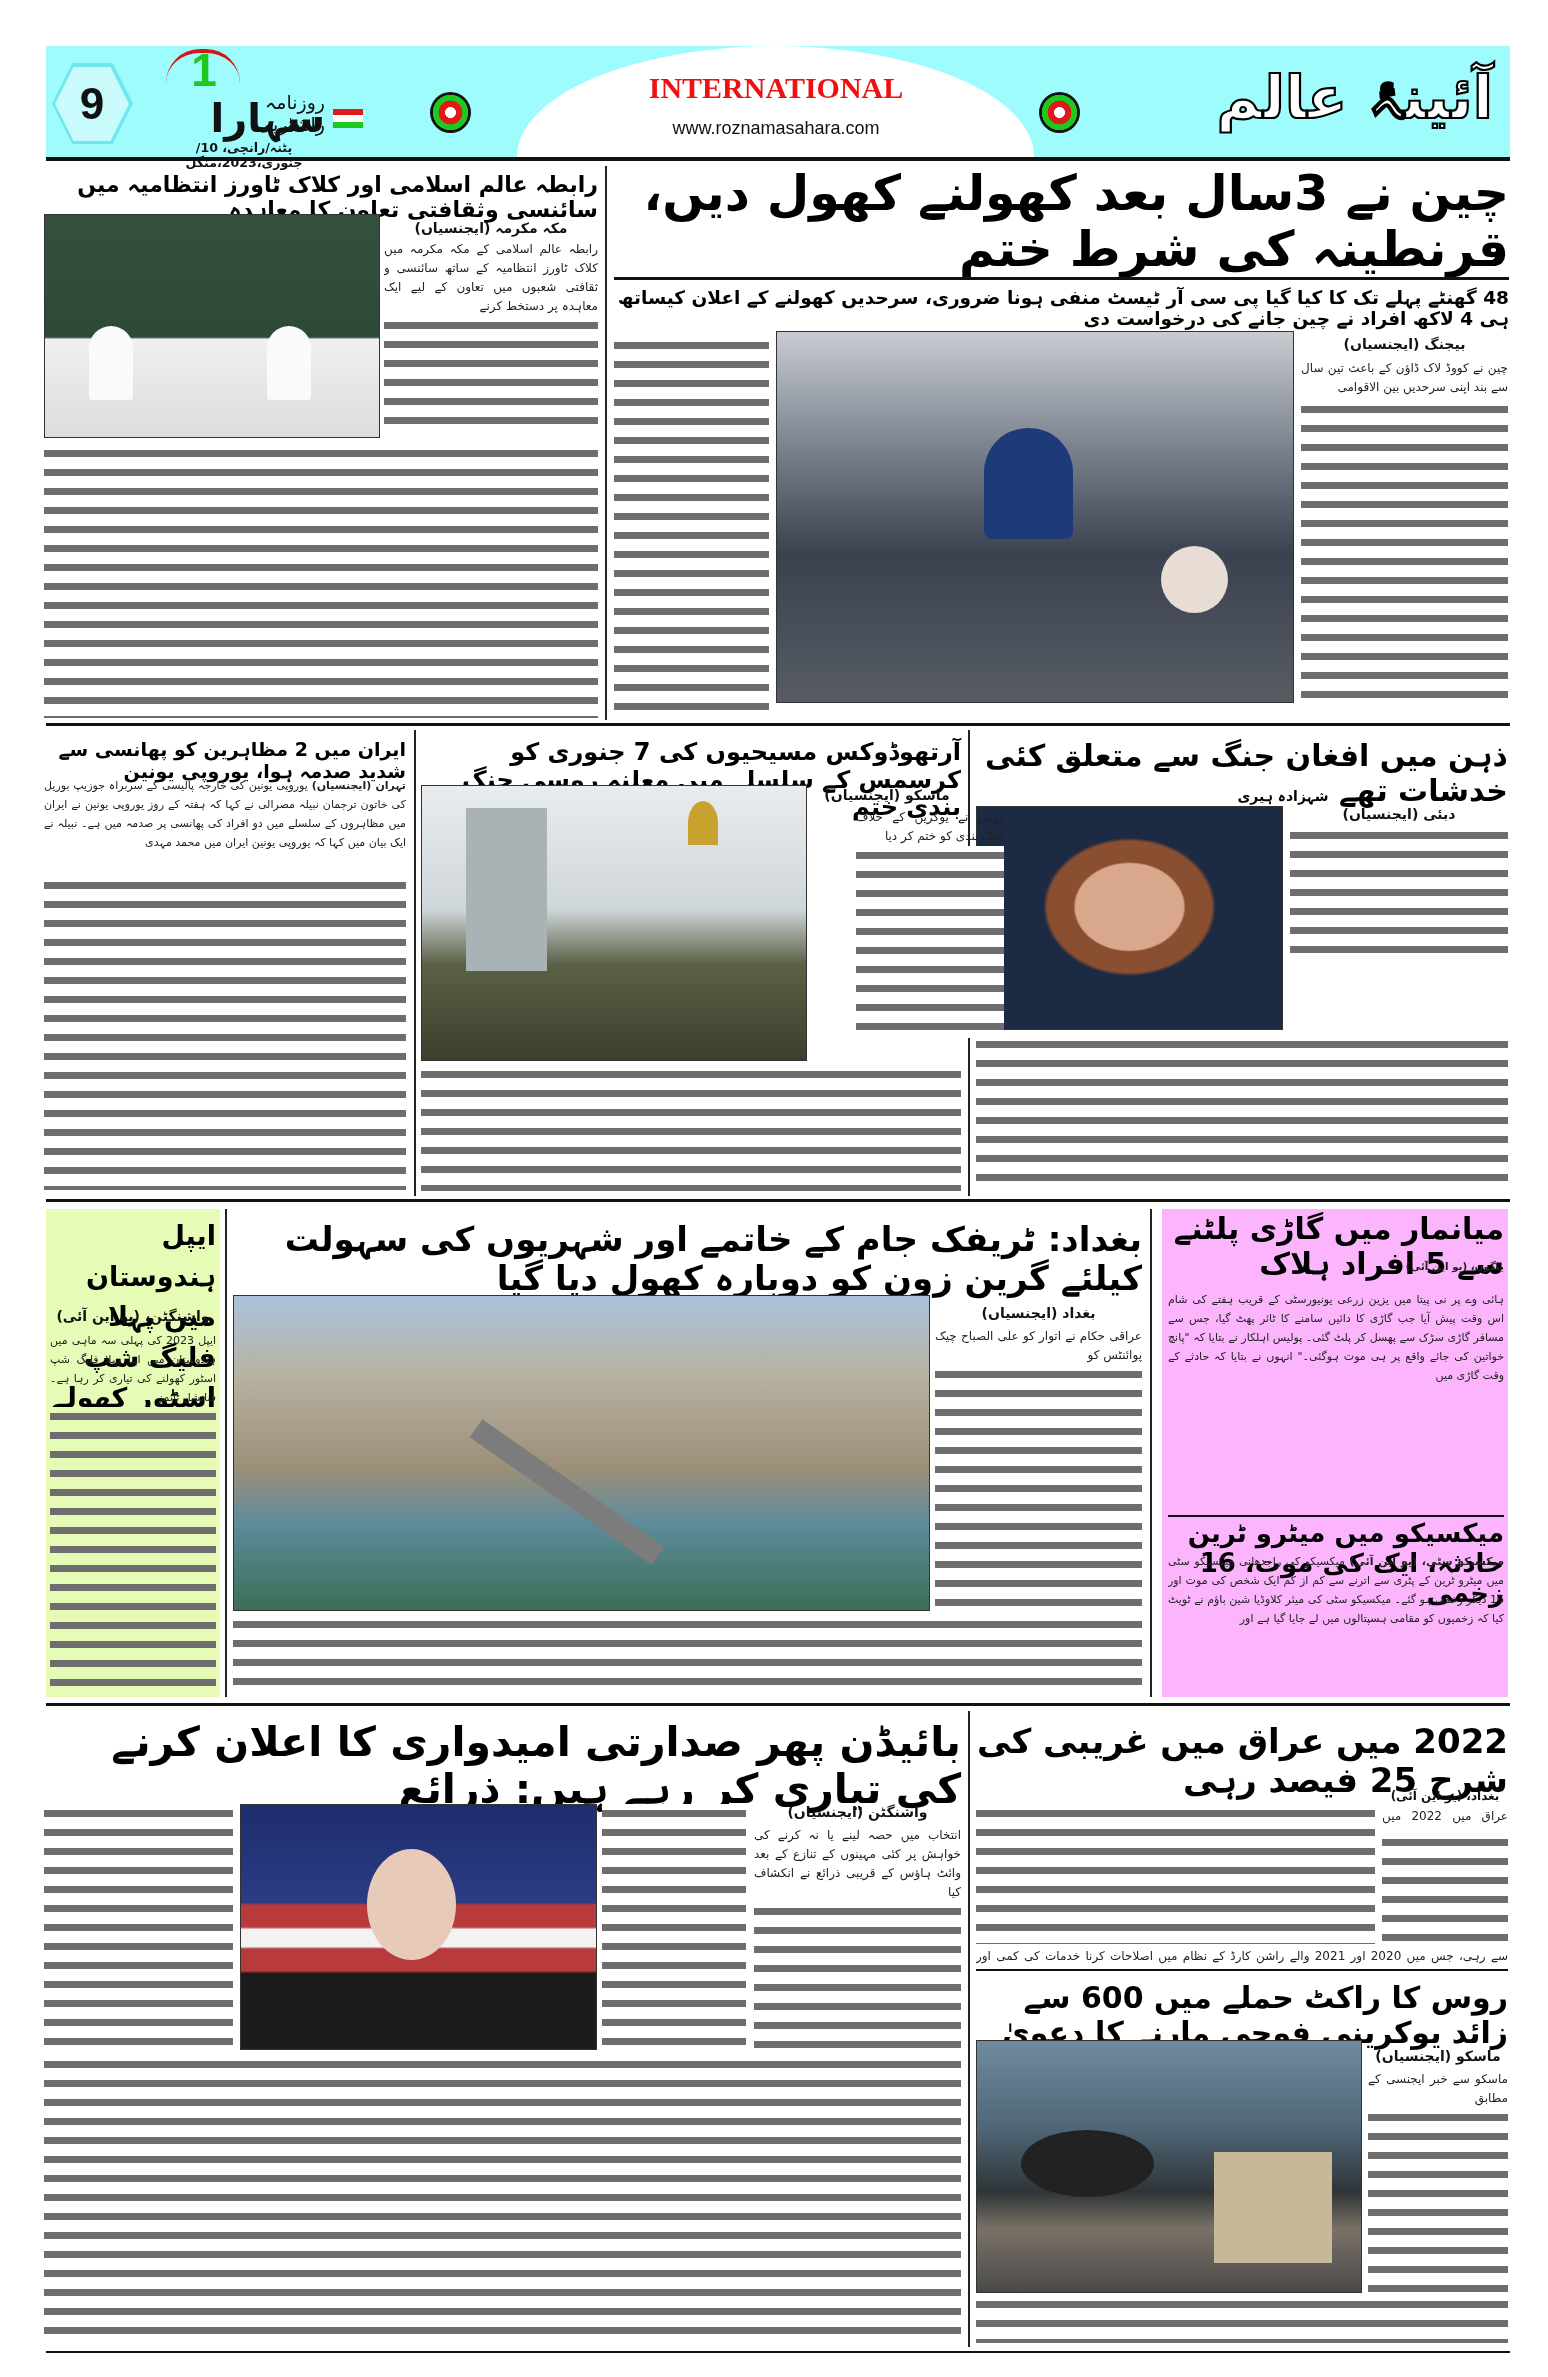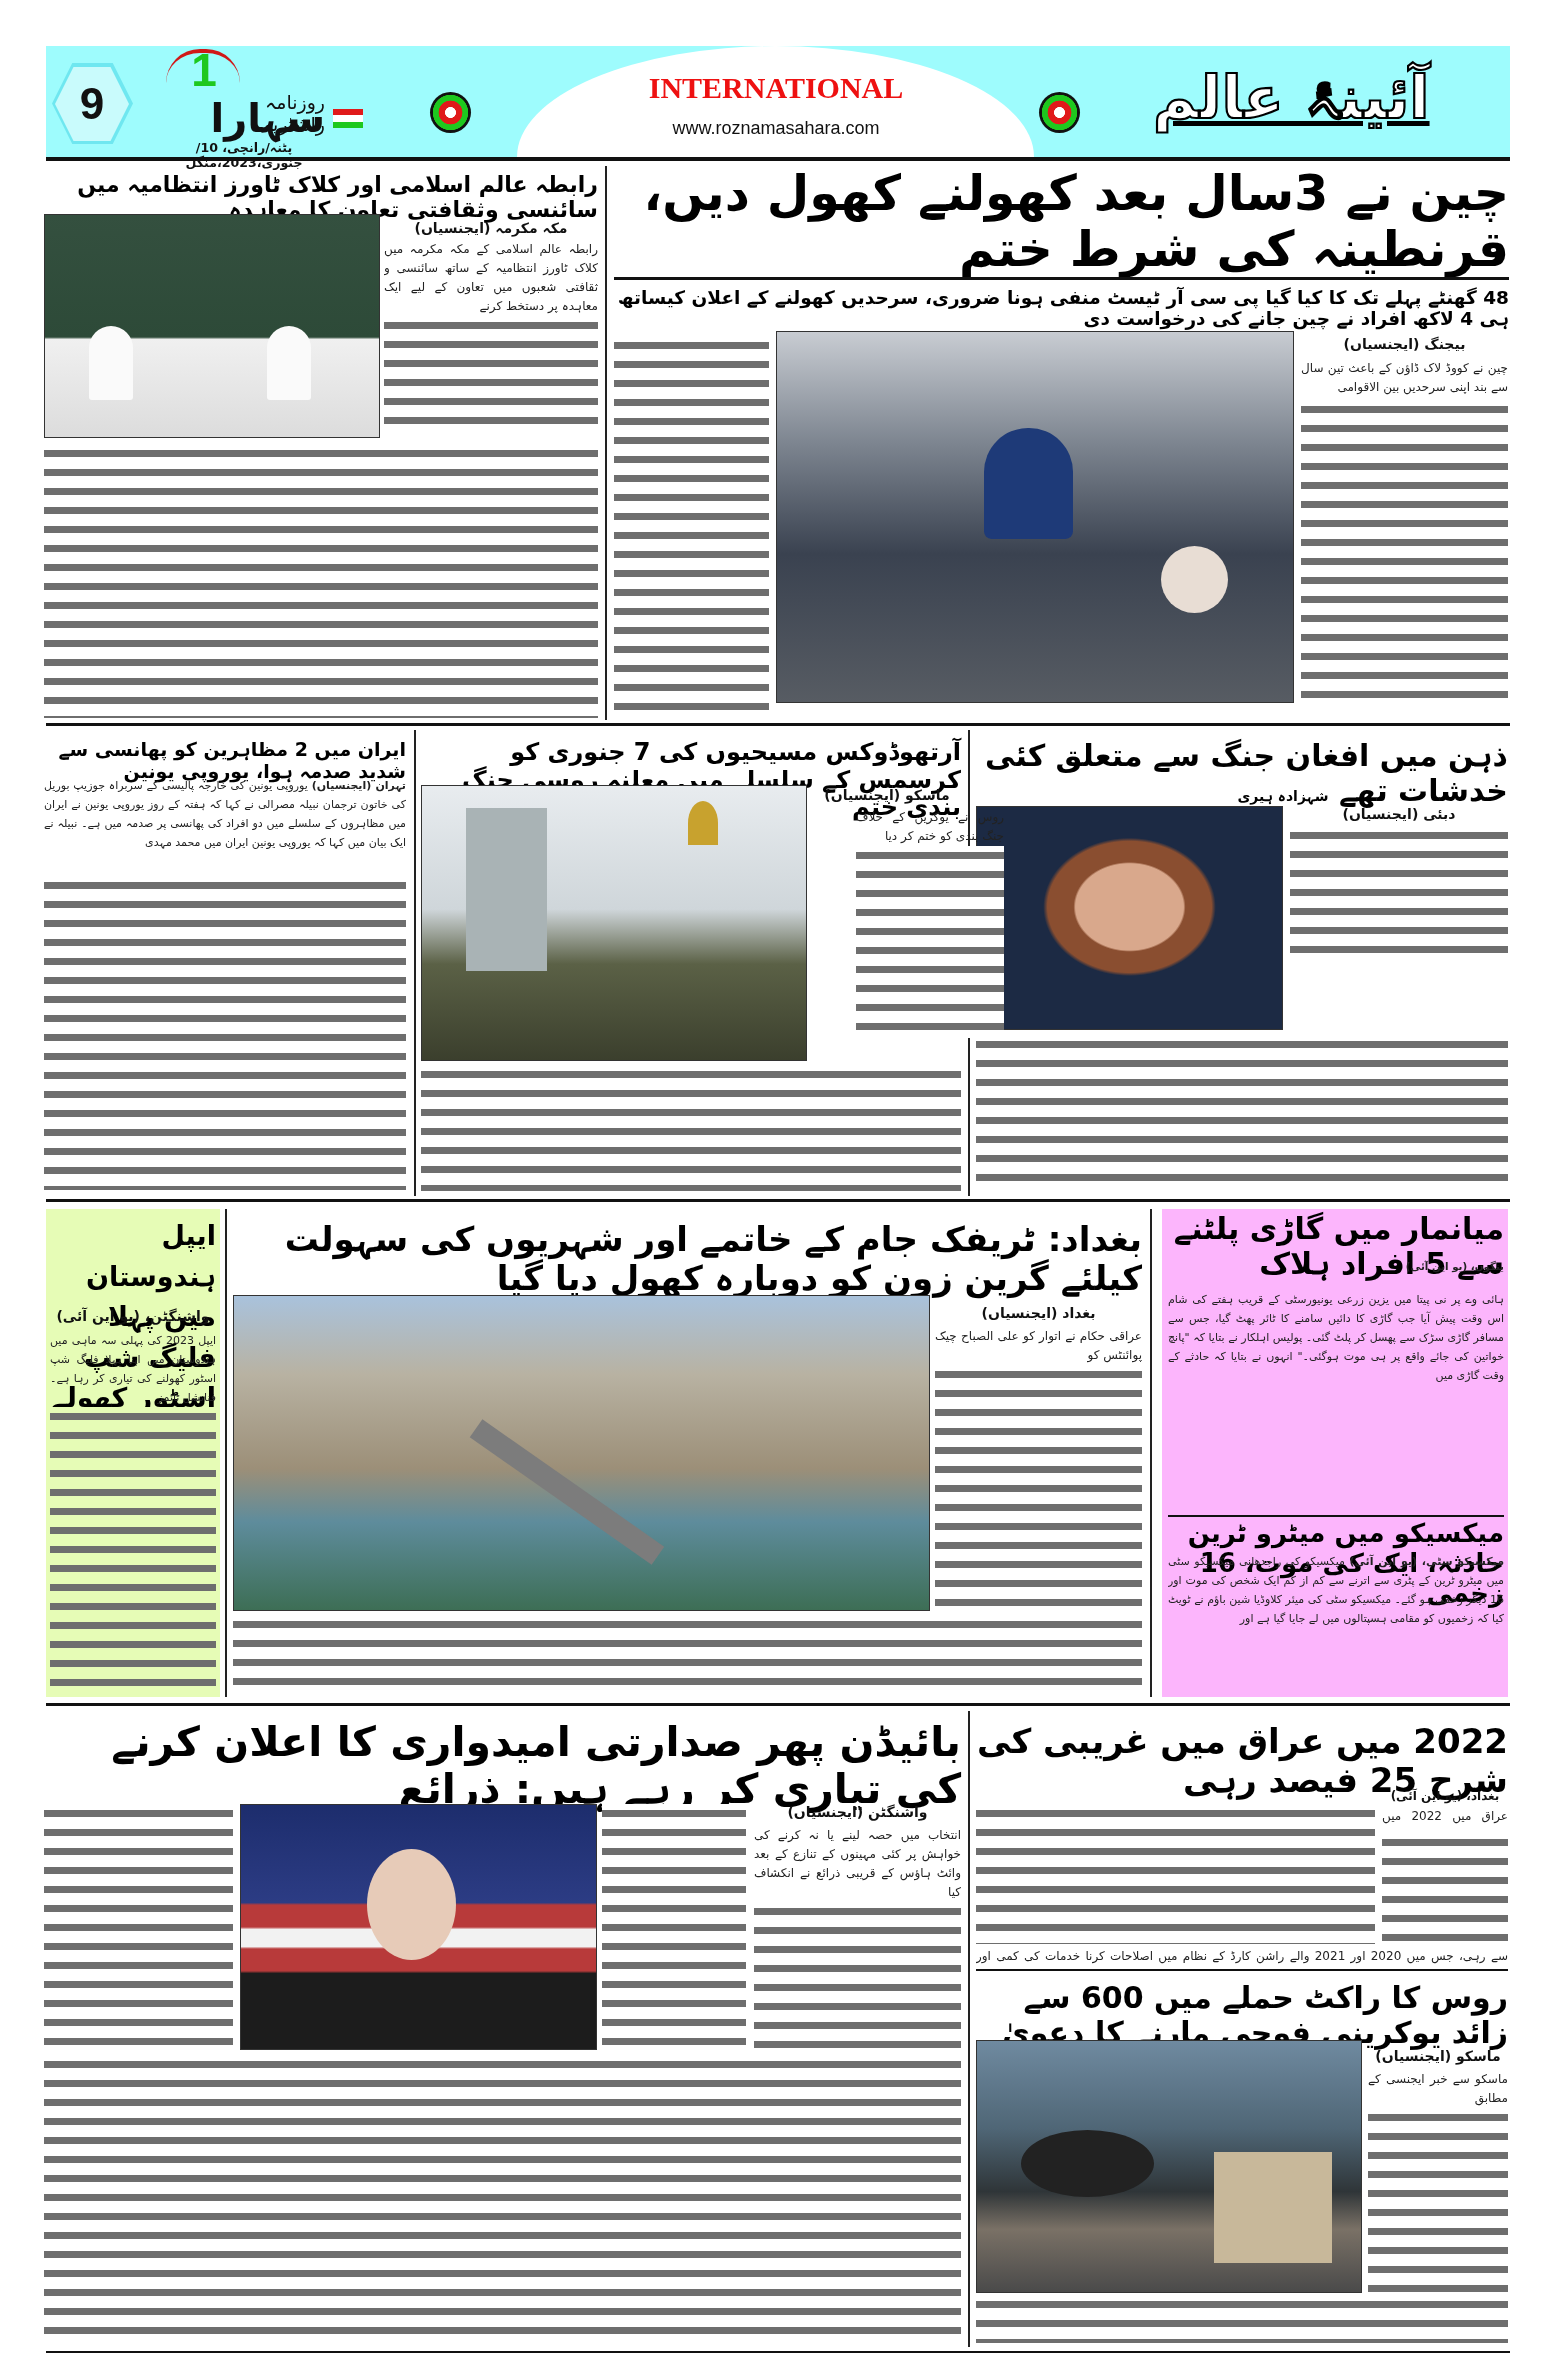--- a/index.html
+++ b/index.html
@@ -14,21 +14,21 @@
   #logo-arc{left:166px;top:49px;width:74px;height:30px;border-top:4.4px solid #d01818;border-radius:37px 37px 0 0;}
   #logo-name{left:148px;top:96px;width:177px;height:44px;font:bold 40px "DejaVu Sans",sans-serif;line-height:44px;text-align:right;direction:rtl;}
   #logo-tag{left:222px;top:91px;width:103px;font-size:19px;direction:rtl;text-align:right;}
   #logo-flag{left:333px;top:109px;width:30px;height:19px;background:linear-gradient(#e01a1a 0 33%,#fff 33% 66%,#1ec81e 66%);}
   #dateline{left:148px;top:140px;width:192px;font:bold 12.6px "DejaVu Sans",sans-serif;direction:rtl;text-align:center;}
   .sunburst{width:41px;height:41px;border-radius:50%;background:radial-gradient(circle,#fff 0 18%,#e01a1a 20% 40%,#1ec81e 42% 60%,#111 62% 100%);}
   #sun-left{left:430px;top:92px;}
   #sun-right{left:1039px;top:92px;}
   #section-en{left:591px;top:71px;width:370px;text-align:center;color:#ee1111;font:bold 30px "Liberation Serif",serif;}
   #website{left:591px;top:118px;width:370px;text-align:center;font:18px "Liberation Sans",sans-serif;color:#111;}
-  #section-ur{left:1153px;top:53px;width:340px;text-align:left;direction:rtl;font:bold 59px "DejaVu Sans",sans-serif;color:#fff;-webkit-text-stroke:2.2px #000;line-height:89px;text-decoration:underline;}
+  #section-ur{left:1153px;top:53px;width:340px;text-align:right;direction:rtl;font:bold 59px "DejaVu Sans",sans-serif;color:#fff;-webkit-text-stroke:2.2px #000;line-height:89px;}
   .rule{background:#111;}
   .vrule{background:#222;width:1.5px;}
   
   .hl{direction:rtl;text-align:right;font-weight:bold;color:#000;line-height:1.15;}
   .dl{direction:rtl;text-align:center;font-weight:bold;font-size:14px;}
   .body{direction:rtl;text-align:justify;font-size:12px;line-height:19px;color:#222;}
   .textblock{overflow:hidden;}
   .lines{background:repeating-linear-gradient(#fff 0 6px,#6e6e6e 6px 13.3px,#fff 13.3px 19px);}
   .photo{border:1.5px solid #333;}
   .pink{background:#fcb5fc;}

